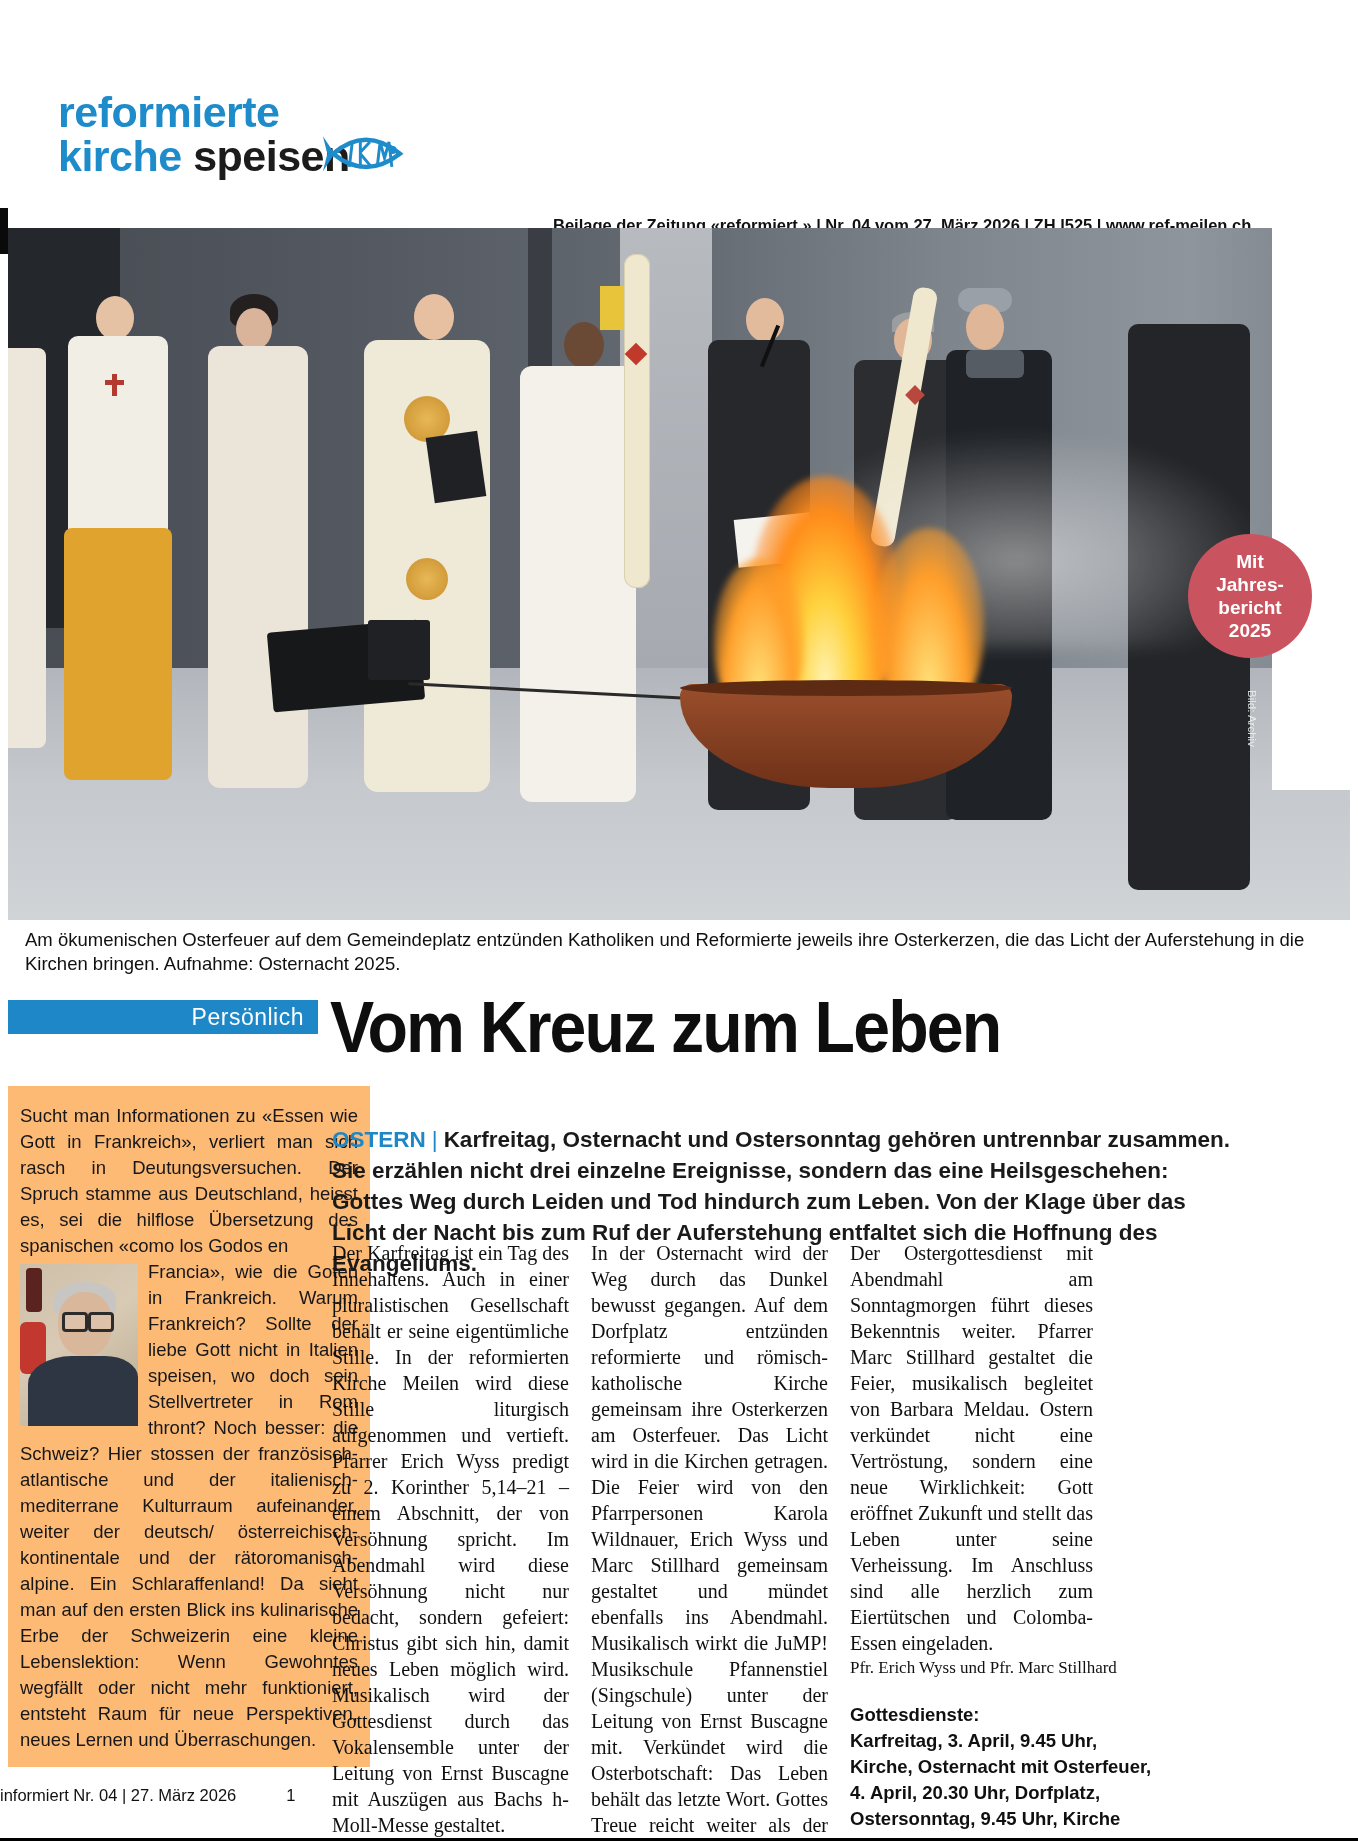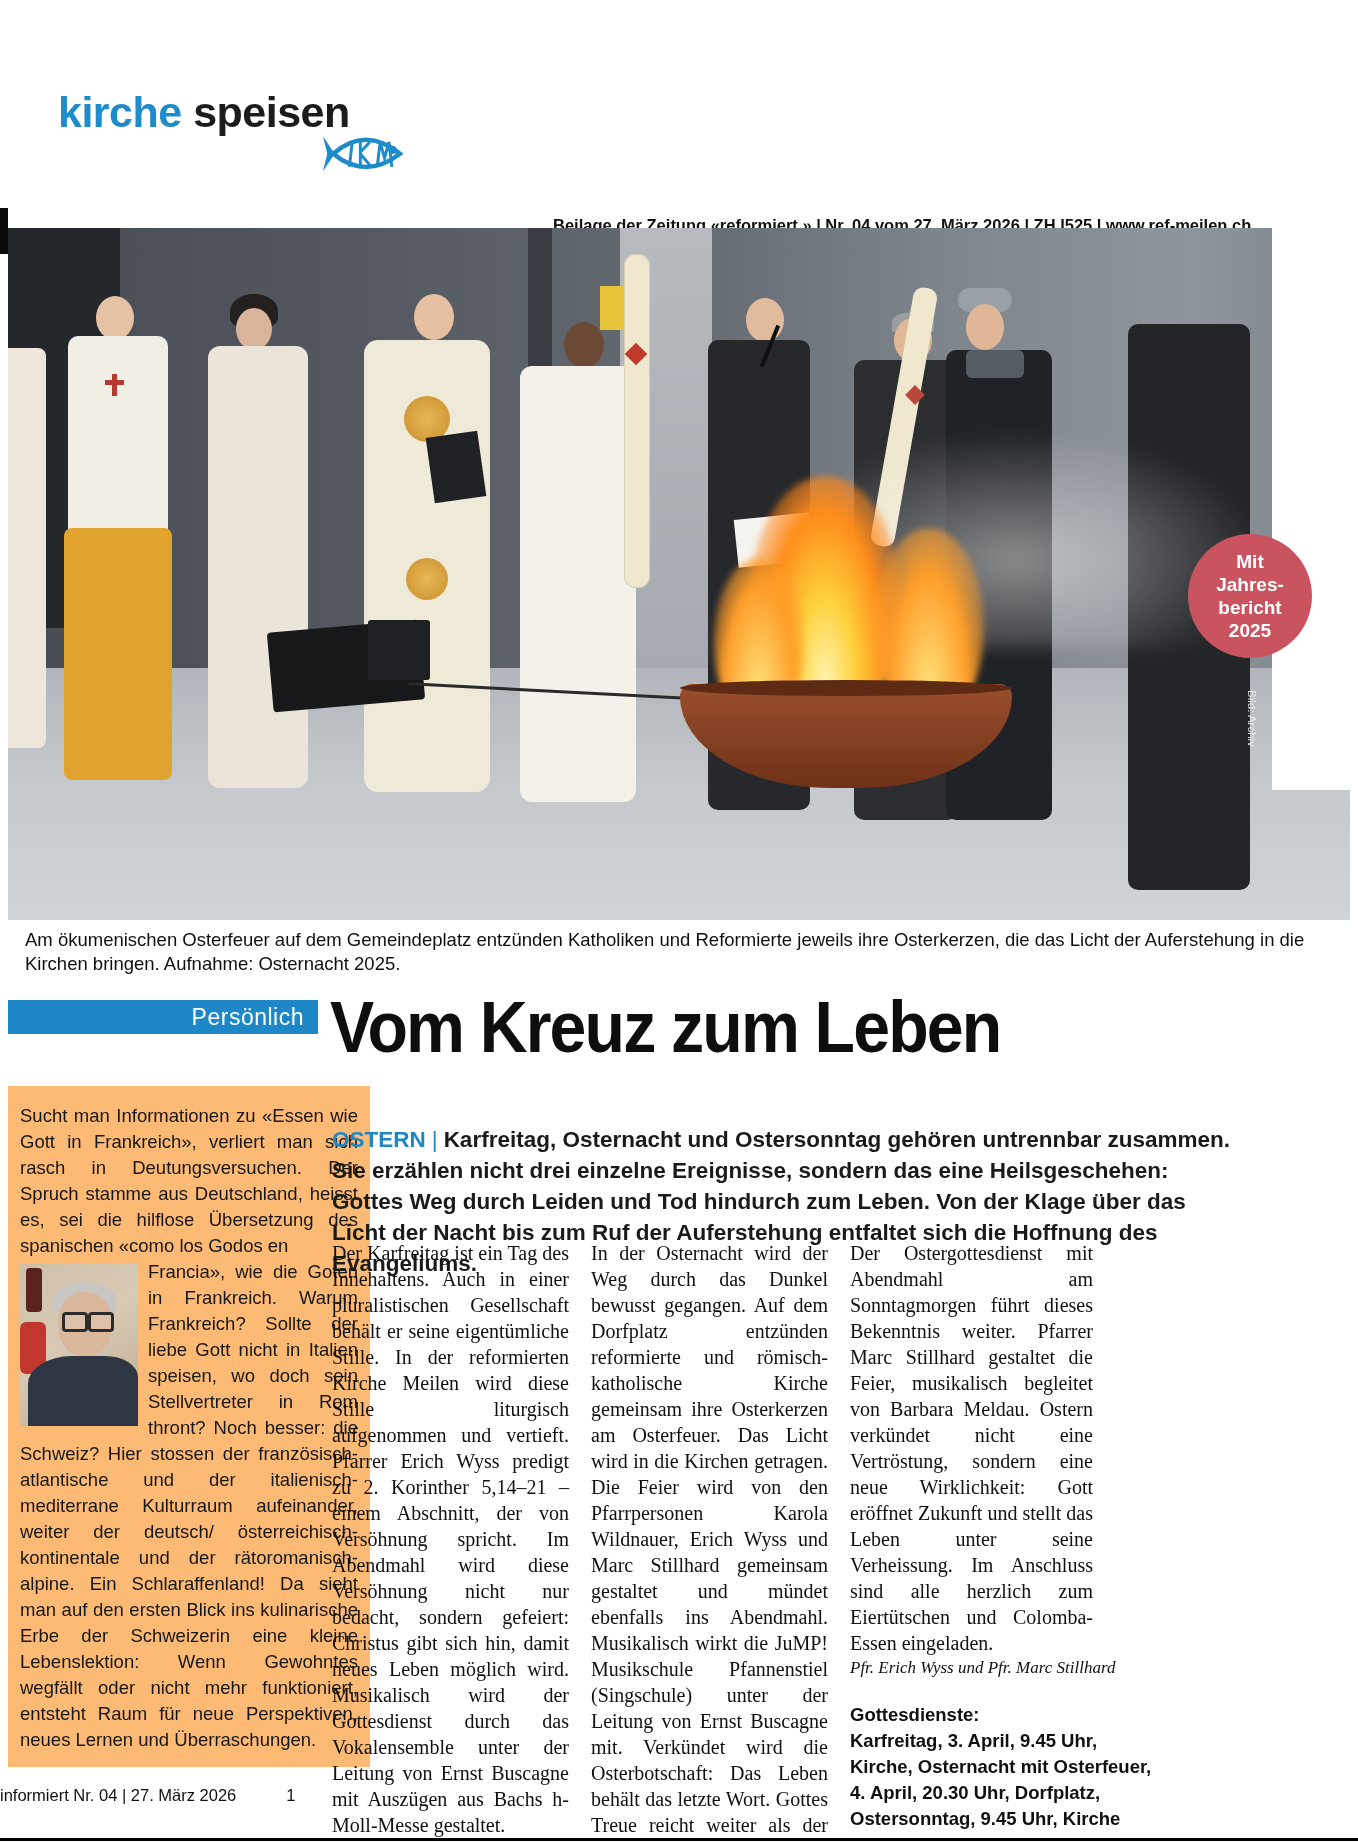--- a/index.html
+++ b/index.html
@@ -45,37 +45,38 @@
             transform:scaleX(.92);transform-origin:left top;white-space:nowrap;color:#0e0e0e;}
   .subhead{left:332px;top:1082px;font-size:29px;font-weight:700;color:#141414;}
   .lead{left:332px;top:1124px;width:908px;font-size:22.5px;line-height:31px;font-weight:700;color:#1a1a1a;}
   .kicker{color:#1d87c8;}
   .kick-div{color:#1d87c8;font-weight:400;padding:0 6px;}
   .cols{left:332px;top:1240px;width:764px;display:flex;gap:22px;
         font-family:"Liberation Serif",serif;font-size:20px;line-height:26px;color:#101010;}
   .col{width:237px;text-align:justify;hyphens:auto;}
   .col:last-child{width:243px;}
   .col p{margin:0;}
-  .byline{font-style:italic;font-size:17px;line-height:24px;white-space:nowrap;}
+  .byline{font-size:17px;line-height:24px;white-space:nowrap;}
   .services{font-family:"Liberation Sans",sans-serif;font-weight:700;font-size:18.5px;
             line-height:26px;margin-top:22px;white-space:nowrap;}
 
   
   .footer{left:0;top:1786px;width:1350px;text-align:left;font-size:16.5px;color:#111;}
   .footer .pagenum{display:inline-block;margin-left:50px;}
   .baseline{left:0;top:1838px;width:1358px;height:3px;background:#000;}
 </style>
 </head>
 <body>
 
 <div class="page">
 
   <div class="abs crop-tick"></div>
 
   <div class="abs logo">
+    <div><span class="blue">reformierte</span></div>
     <div><span class="blue">kirche</span>&nbsp;<span class="dark">speisen</span></div>
   </div>
 
   <svg class="abs fish" viewBox="0 0 120 74">
     <path d="M20 38 L4 14 L10 38 L4 62 Z" fill="#1e8bcb"></path>
     <path d="M18 38 Q62 0 109 38 Q62 74 18 38 Z" fill="none" stroke="#1e8bcb" stroke-width="6"></path>
     <circle cx="99" cy="33" r="5.5" fill="#1e8bcb"></circle>
     <path d="M44 22 L40 56 M55 20 L55 58 M55 36 L68 22 M55 38 L70 56 M78 56 L82 22 L88 44 L94 22 L98 56" fill="none" stroke="#1e8bcb" stroke-width="4"></path>
   </svg>
 

